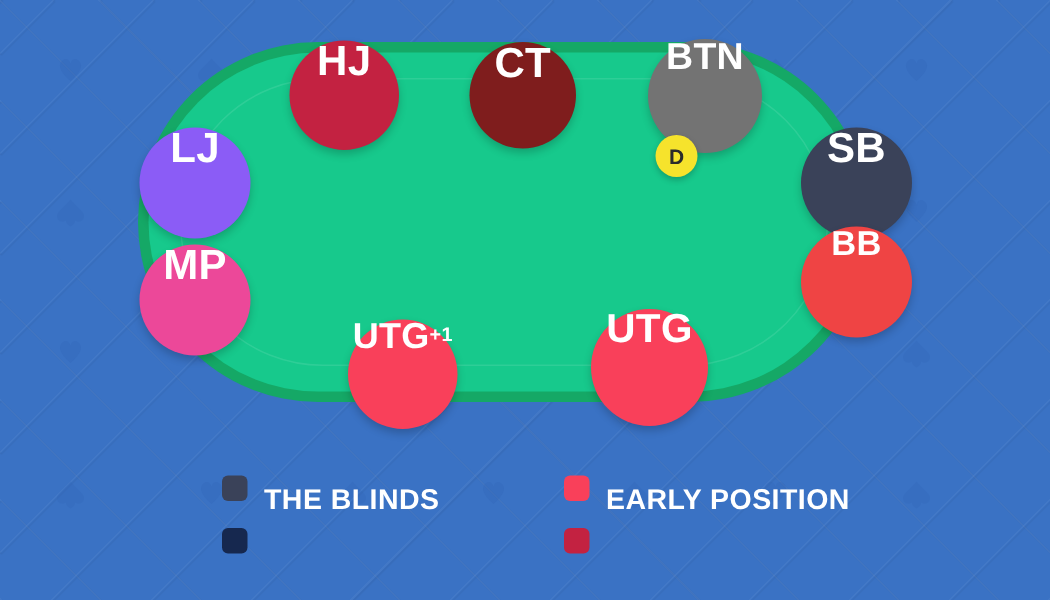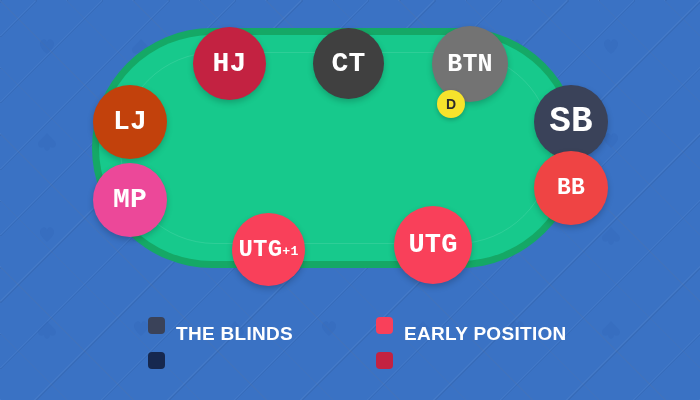--- a/index.html
+++ b/index.html
@@ -71,28 +71,26 @@
     right: 28px;
     bottom: 24px;
     border-radius: 95px;
     border: 1px solid rgba(255,255,255,0.10);
   }
   
   .seat {
     position: absolute;
     border-radius: 50%;
     display: flex;
-    align-items: center;
     justify-content: center;
     color: #ffffff;
     font-weight: bold;
     letter-spacing: 0.2px;
     box-shadow: 0 3px 6px rgba(0,0,0,0.20);
     box-sizing: border-box;
-    font-family: Liberation Mono, monospace;
   }
   .seat .lbl { line-height: 1; }
   .seat .sub {
     font-size: 0.55em;
     font-weight: bold;
     vertical-align: baseline;
     position: relative;
     top: 0.18em;
     left: 0px;
   }
@@ -190,33 +188,33 @@
   <div id="table-wrap">
     <div class="table-rim"></div>
     <div class="table-felt"></div>
     <div class="table-rail"></div>
   </div>
 
   <div id="seat-layer">
       <div class="seat" style="left: 193px; top: 27px; width: 73px; height: 73px; background: rgb(195, 34, 65); font-size: 28px;">
         <span class="lbl">HJ</span>
       </div>
-      <div class="seat" style="left: 313px; top: 28px; width: 71px; height: 71px; background: #404040; font-size: 28px;">
+      <div class="seat" style="left: 313px; top: 28px; width: 71px; height: 71px; background: #7f1d1d; font-size: 28px;">
         <span class="lbl">CT</span>
       </div>
       <div class="seat" style="left: 432px; top: 26px; width: 76px; height: 76px; background: #737373; font-size: 25px;">
         <span class="lbl">BTN</span>
       </div>
-      <div class="seat" style="left: 93px; top: 85px; width: 74px; height: 74px; background: #c2410c; font-size: 28px;">
+      <div class="seat" style="left: 93px; top: 85px; width: 74px; height: 74px; background: #8b5cf6; font-size: 28px;">
         <span class="lbl">LJ</span>
       </div>
       <div class="seat" style="left: 93px; top: 163px; width: 74px; height: 74px; background: #ec4899; font-size: 28px;">
         <span class="lbl">MP</span>
       </div>
-      <div class="seat" style="left: 534px; top: 85px; width: 74px; height: 74px; background: rgb(58, 66, 89); font-size: 36px;">
+      <div class="seat" style="left: 534px; top: 85px; width: 74px; height: 74px; background: rgb(58, 66, 89); font-size: 28px;">
         <span class="lbl">SB</span>
       </div>
       <div class="seat" style="left: 534px; top: 151px; width: 74px; height: 74px; background: #ef4444; font-size: 23px;">
         <span class="lbl">BB</span>
       </div>
       <div class="seat" style="left: 232px; top: 213px; width: 73px; height: 73px; background: rgb(249, 64, 90); font-size: 24px;">
         <span class="lbl">UTG</span>
         <span class="sub">+1</span>
       </div>
       <div class="seat" style="left: 394px; top: 206px; width: 78px; height: 78px; background: rgb(249, 64, 90); font-size: 27px;">

